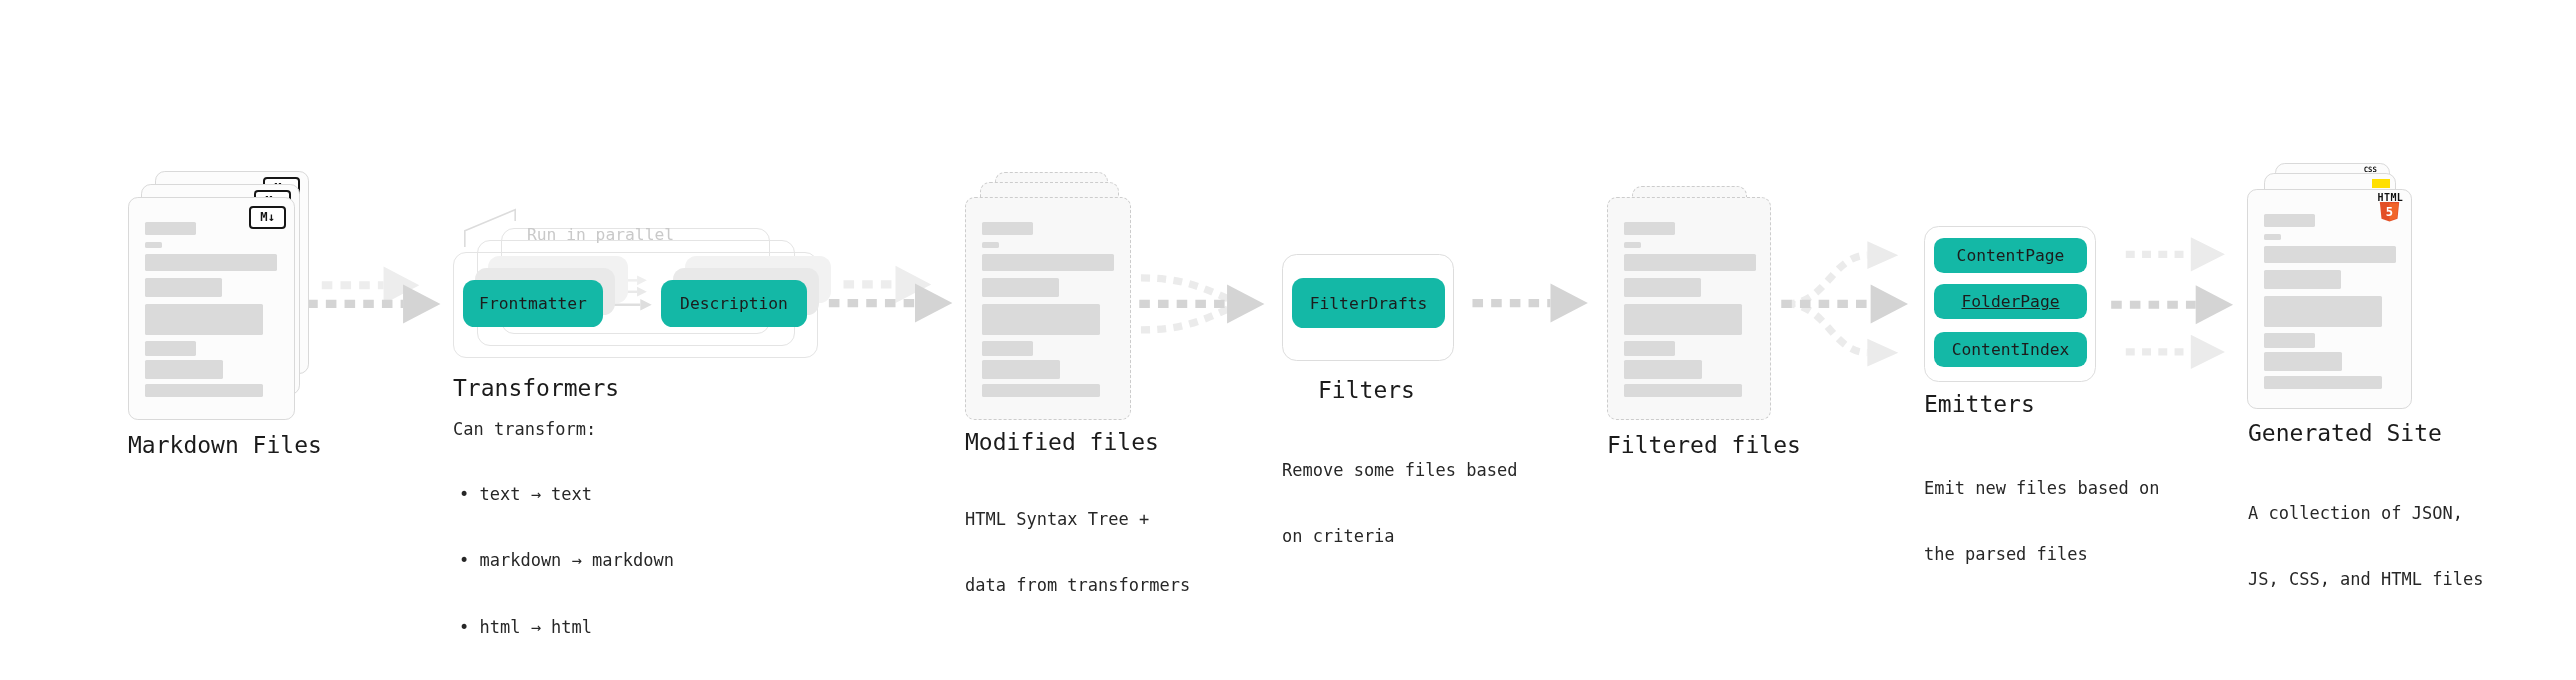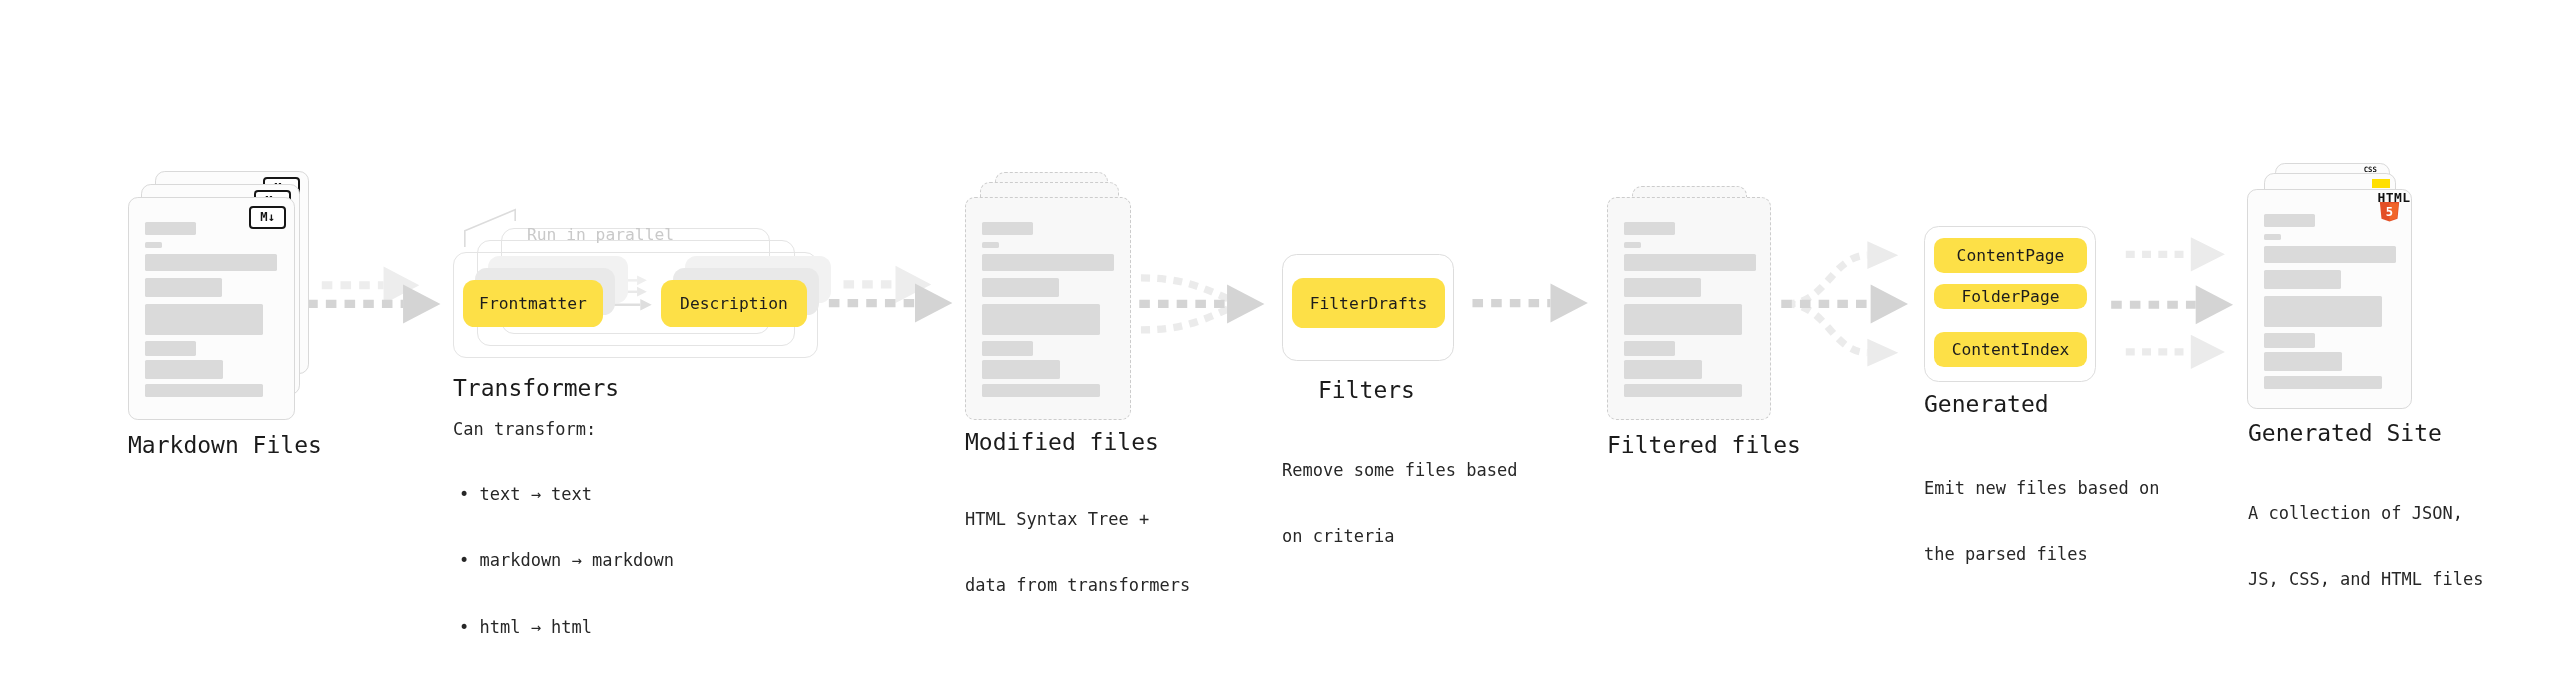--- a/index.html
+++ b/index.html
@@ -11,35 +11,35 @@
   .page.solid{background:#fcfcfc;border:1.6px solid #d9d9d9;}
   .page.dashed{background:#f8f8f8;border:1.6px dashed #cccccc;}
   .bar{position:absolute;left:16.3px;background:#dadada;border-radius:1.6px;}
 
   .label{position:absolute;font-size:23px;font-weight:500;color:#1b1b1b;white-space:pre;}
   .desc{position:absolute;font-size:17px;color:#272727;line-height:22px;white-space:pre;}
   .desc.bullets{line-height:22.3px;}
   .note{position:absolute;font-size:16.3px;color:#c9c9c9;white-space:pre;margin-top:20px;}
 
   .t-card{position:absolute;border:1.6px solid #e4e4e4;border-radius:13px;box-sizing:border-box;background:transparent;}
-  .pill{position:absolute;background:#fde047;border-radius:11.4px;display:flex;align-items:center;justify-content:center;
+  .pill{position:absolute;background:#14b8a6;border-radius:11.4px;display:flex;align-items:center;justify-content:center;
         font-size:16.3px;color:#1c1c1c;white-space:pre;}
   .pill.ghost2{background:#e9e9e9;}
   .pill.ghost3{background:#f2f2f2;}
   .box{position:absolute;background:#ffffff;border:1.6px solid #dddddd;border-radius:14.6px;box-sizing:border-box;}
   .epill{border-radius:9.8px;}
 
   .md-badge{position:absolute;right:8.1px;top:6.5px;width:32.5px;height:18.7px;border:2px solid #161616;border-radius:4.1px;
             background:#fff;display:flex;align-items:center;justify-content:center;font-weight:bold;font-size:12.2px;
             color:#161616;line-height:1;}
   .css-badge{position:absolute;right:6.5px;top:1.6px;width:24.4px;text-align:center;font-size:7.3px;font-weight:bold;color:#111;line-height:8.1px;}
   .css-badge .bar-under{height:2.4px;width:18px;margin:0.8px auto 0 auto;}
   .js-badge{position:absolute;right:4.9px;top:4.9px;width:18px;height:9px;}
   .html-badge{position:absolute;right:9px;top:4.1px;width:24.4px;text-align:center;}
-  .html-badge .word{font-size:13px;font-weight:bold;color:#111;line-height:8.1px;letter-spacing:0.4px;}
+  .html-badge .word{font-size:10px;font-weight:bold;color:#111;line-height:8.1px;letter-spacing:0.4px;}
 </style>
 </head>
 <body>
 
 <div class="canvas">
 
   <svg class="overlay" width="2576" height="681" viewBox="0 0 3170 838">
 
     <g>
       <g stroke="#ededed" fill="#ededed">
@@ -216,24 +216,24 @@
           <div class="bar" style="top: 162px; width: 78px; height: 18.7px;"></div>
           <div class="bar" style="top: 186px; width: 118px; height: 13px;"></div>
         </div>
     </div>
   </div>
   <div class="label" style="left:1607px;top:432px;">Filtered files</div>
 
   <div>
     <div class="box" style="left:1924px;top:226px;width:172px;height:156px;"></div>
     <div class="pill epill" style="left:1934px;top:238px;width:153px;height:35px;">ContentPage</div>
-    <div class="pill epill" style="left:1934px;top:284px;width:153px;height:25px;">FolderPage</div>
+    <div class="pill epill" style="left:1934px;top:284px;width:153px;height:35px;text-decoration:underline;">FolderPage</div>
     <div class="pill epill" style="left:1934px;top:332px;width:153px;height:35px;">ContentIndex</div>
   </div>
-  <div class="label" style="left:1924px;top:391px;">Generated</div>
+  <div class="label" style="left:1924px;top:391px;">Emitters</div>
   <div class="desc" style="left:1924px;top:433px;">
     <div>Emit new files based on</div>
     <div>the parsed files</div>
   </div>
 
   <div>
     <div class="page solid" style="left:2275px;top:163px;width:115px;height:203px;">
       <div class="css-badge">
         <div>CSS</div>
         <div class="bar-under" style="background: rgb(43, 99, 232);"></div>

